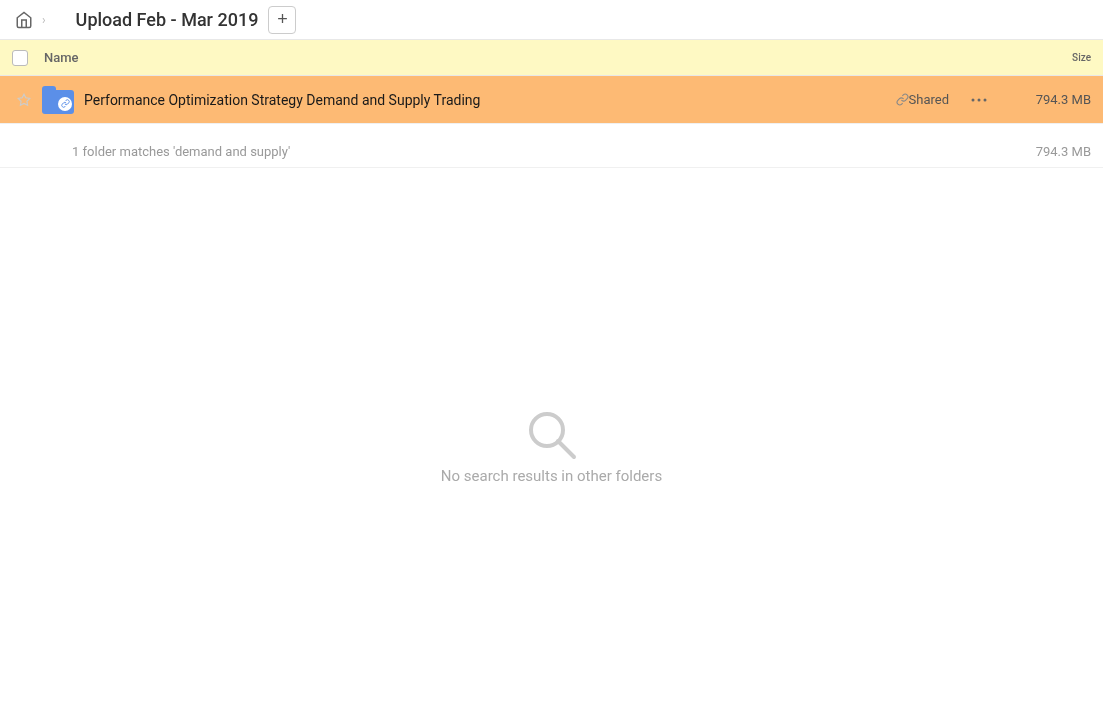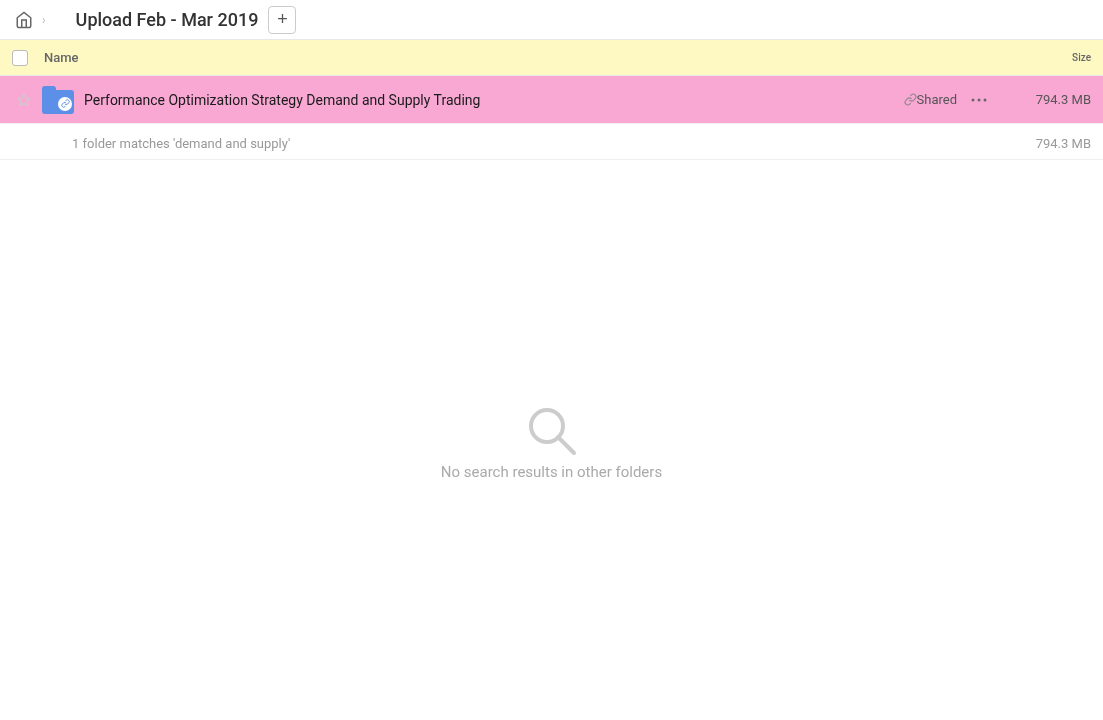--- a/index.html
+++ b/index.html
@@ -96,21 +96,21 @@
       font-weight: 500;
     }
 
     
     .file-row {
       display: flex;
       align-items: center;
       padding: 0 12px;
       height: 48px;
       border-bottom: 1px solid #f0f0f0;
-      background: #f9a8d4;
+      background: #fdba74;
       cursor: pointer;
     }
 
     .star-icon {
       width: 24px;
       display: flex;
       align-items: center;
       justify-content: center;
       color: #ccc;
       font-size: 14px;
@@ -159,21 +159,21 @@
       color: #1a1a1a;
       font-weight: 400;
     }
 
     .shared-badge {
       display: flex;
       align-items: center;
       gap: 0;
       color: #555;
       font-size: 13px;
-      margin-right: 8px;
+      margin-right: 16px;
     }
 
     .more-options {
       width: 28px;
       height: 28px;
       display: flex;
       align-items: center;
       justify-content: center;
       border-radius: 4px;
       cursor: pointer;
@@ -186,21 +186,21 @@
       width: 90px;
       text-align: right;
       font-size: 13px;
       color: #555;
     }
 
     
     .summary-row {
       display: flex;
       align-items: center;
-      padding: 12px 12px 8px 72px;
+      padding: 20px 12px 8px 72px;
       border-bottom: 1px solid #f0f0f0;
       justify-content: space-between;
     }
 
     .summary-text {
       font-size: 13px;
       color: #999;
     }
 
     .summary-size {

